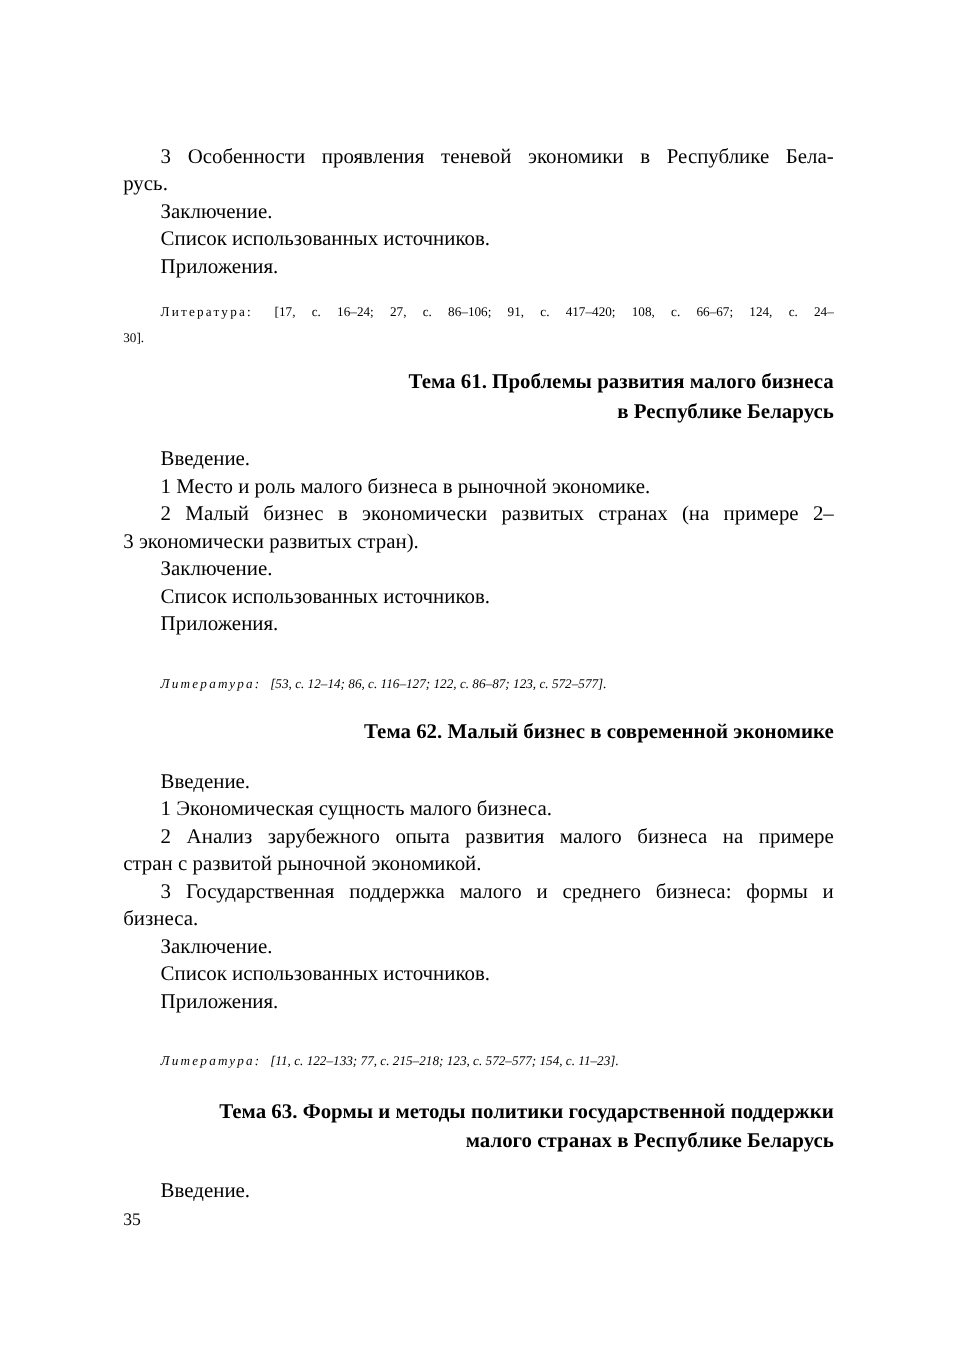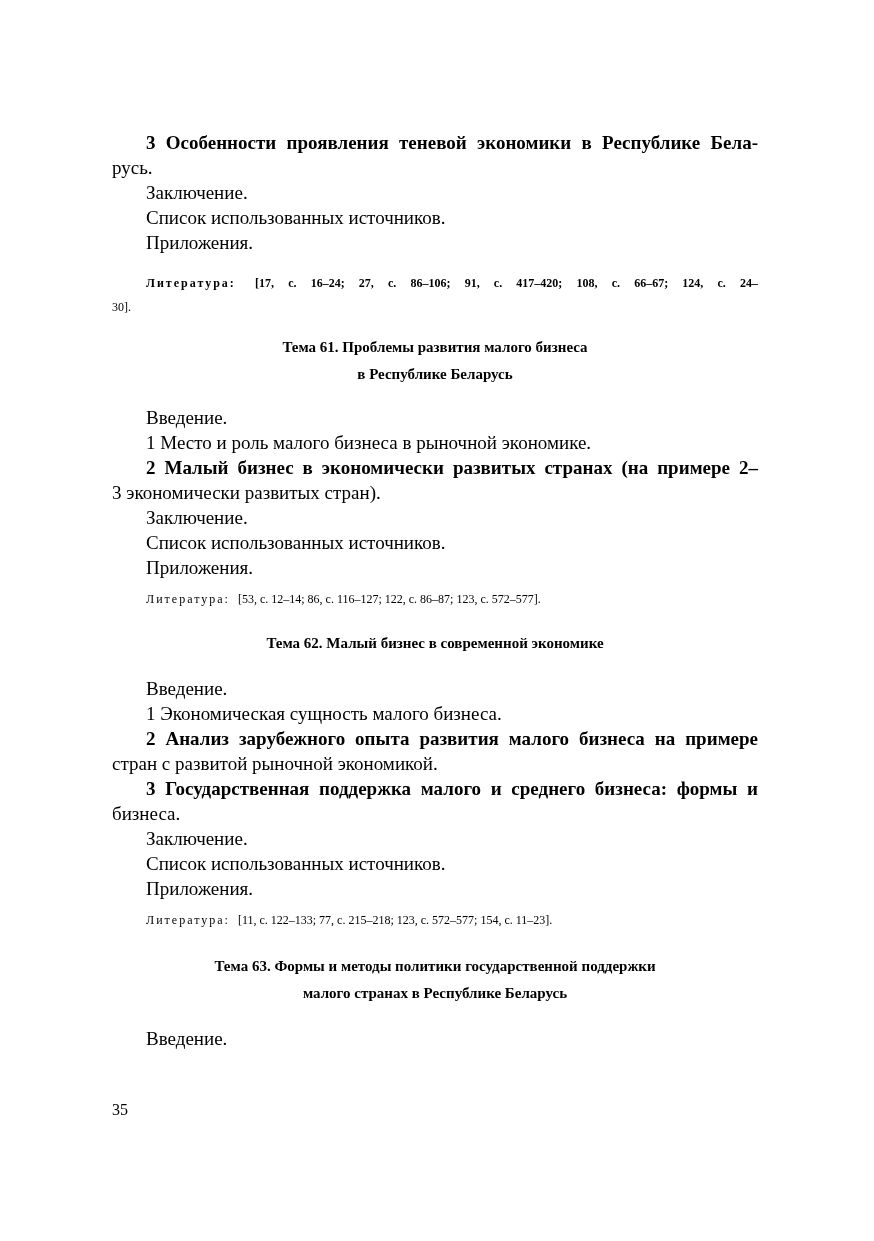--- a/index.html
+++ b/index.html
@@ -8,27 +8,27 @@
     background: #ffffff;
     font-family: "Liberation Serif", "DejaVu Serif", serif;
     color: #000000;
     position: relative;
     overflow: hidden;
   }
   .page { position: absolute; left: 0; top: 0; width: 874px; height: 1241px; background: #fff; }
   .content { position: absolute; left: 112px; top: 130px; width: 646px; }
   .ln { font-size: 19px; line-height: 25px; white-space: normal; }
   .ind { text-indent: 34px; }
-  .jf { text-align: justify; text-align-last: justify; font-weight: bold; }
+  .jf { text-align: justify; text-align-last: justify; }
   .lit { font-size: 12px; line-height: 24px; }
   .lit-label { letter-spacing: 2px; }
   .lit-refs { margin-left: 5px; }
   .mt-lit1 { margin-top: 16px; }
-  .mt-lit { margin-top: 7px; }
-  .heading { font-size: 15px; line-height: 27px; font-weight: bold; text-align: center; }
+  .mt-lit { margin-top: 29px; font-style: italic; }
+  .heading { font-size: 19px; line-height: 27px; font-weight: bold; text-align: right; }
   .h61 { margin-top: 15px; margin-bottom: 17px; }
   .h62 { margin-top: 19px; margin-bottom: 19px; }
   .h63 { margin-top: 21px; margin-bottom: 19px; }
   .pageno {
     position: absolute; left: 112px; top: 1100px; width: 646px;
     font-size: 16px; line-height: 20px;
   }
 </style>
 </head>
 <body>

